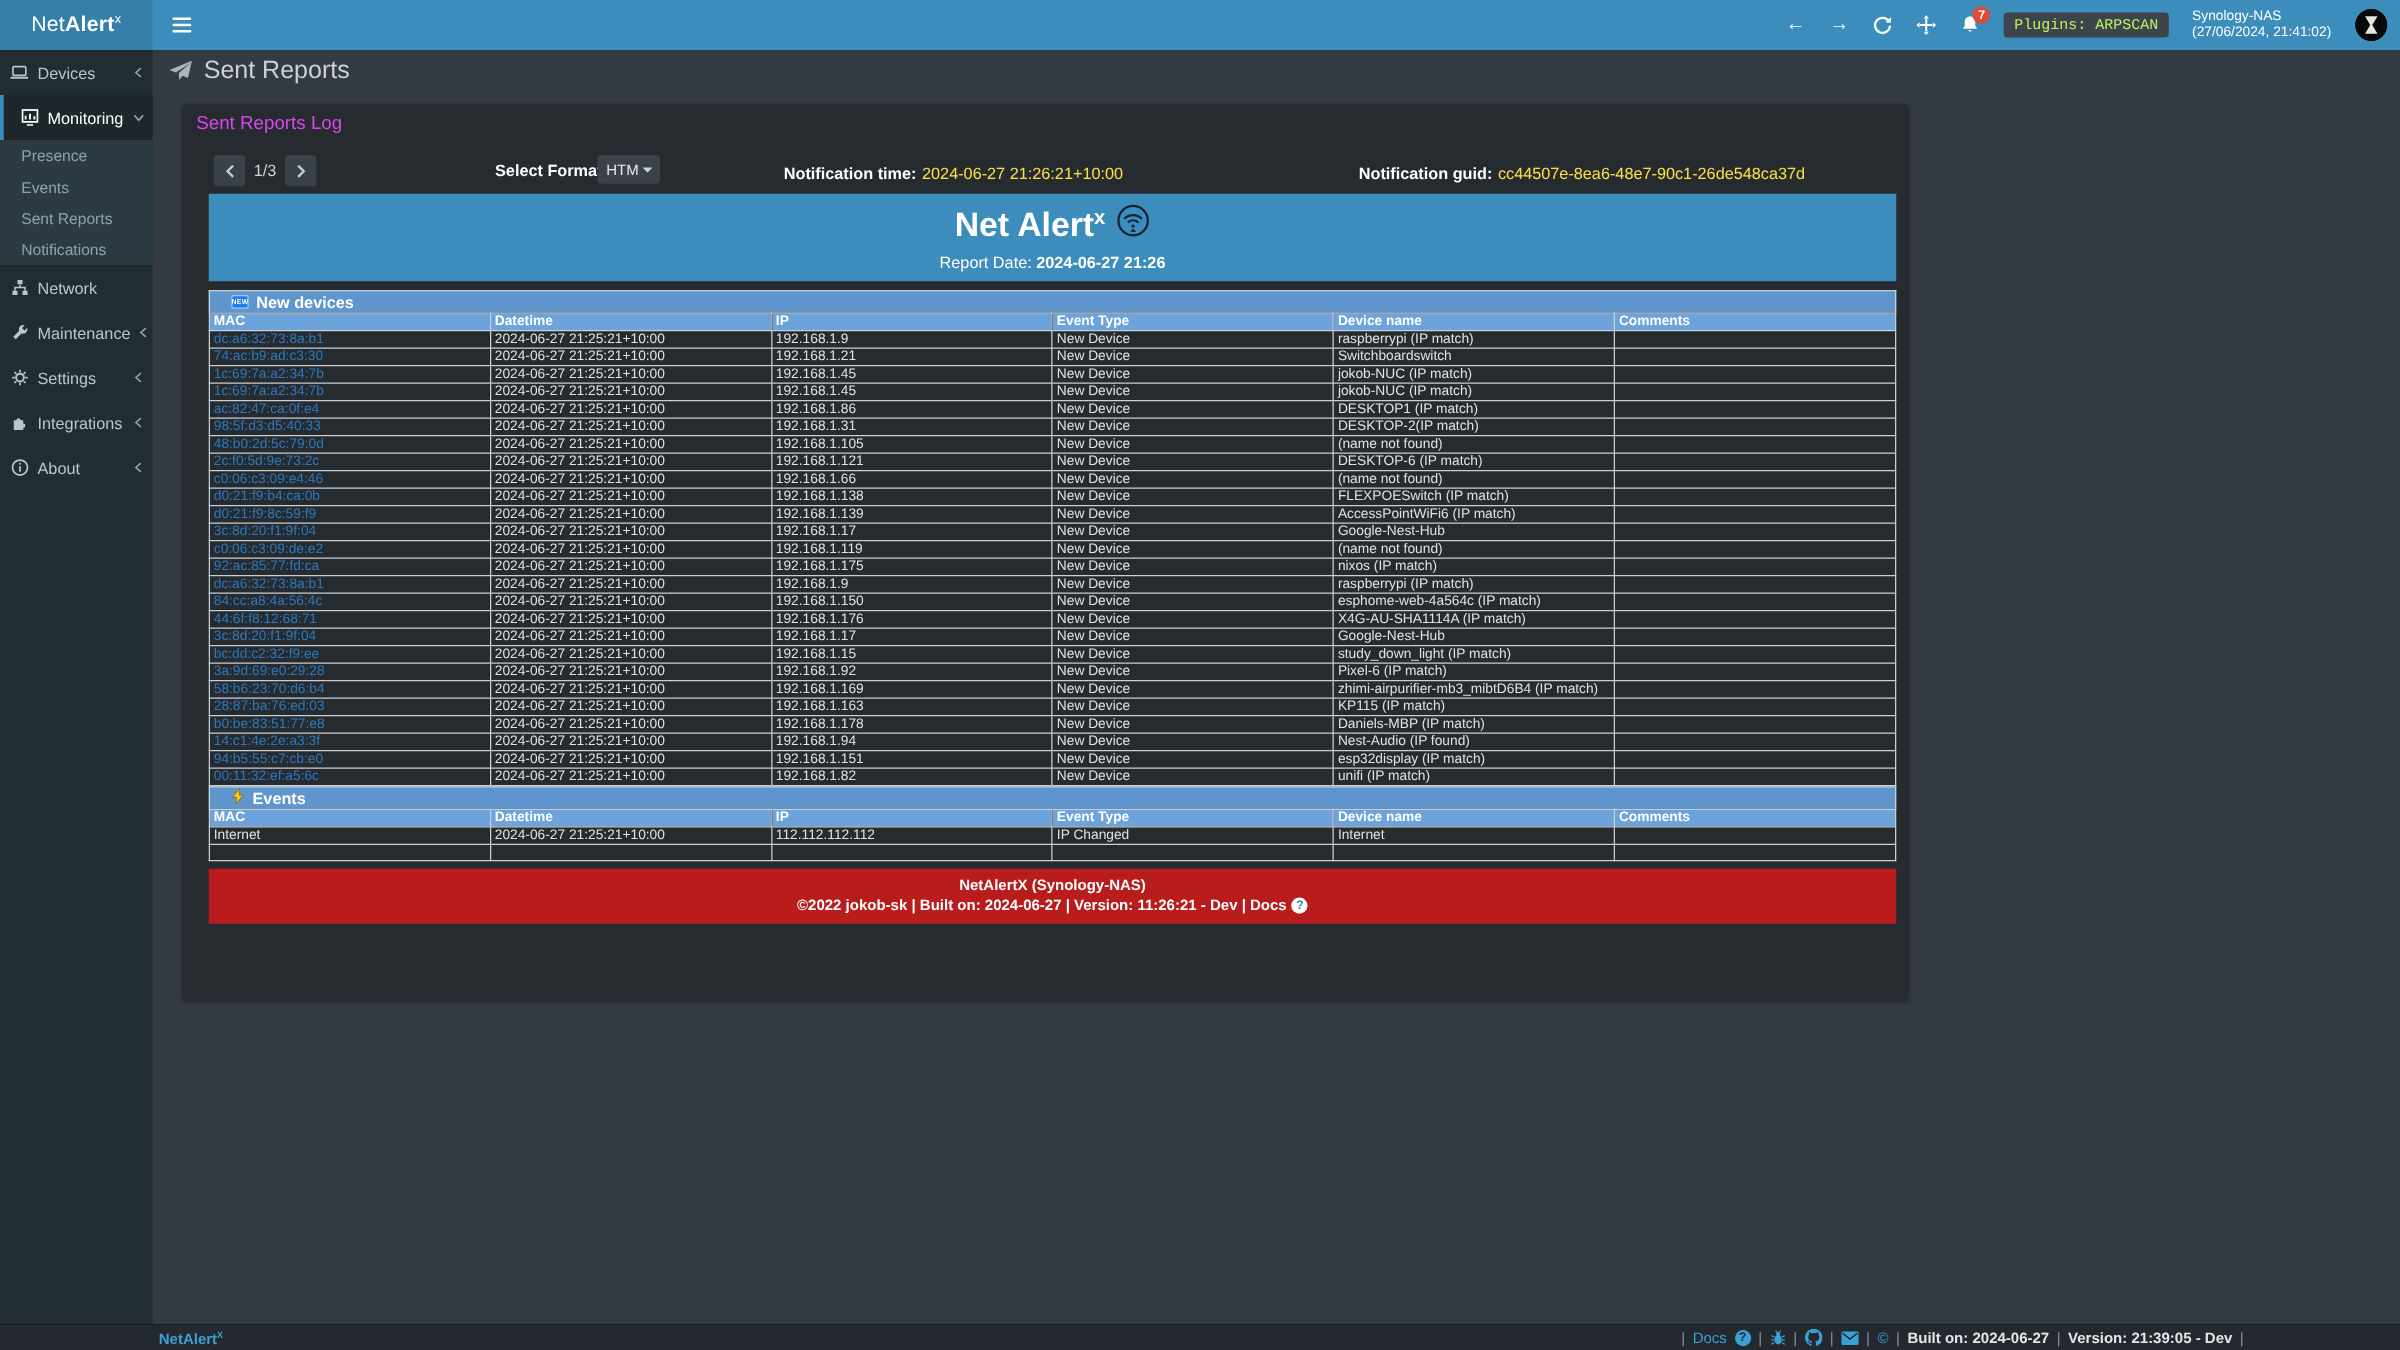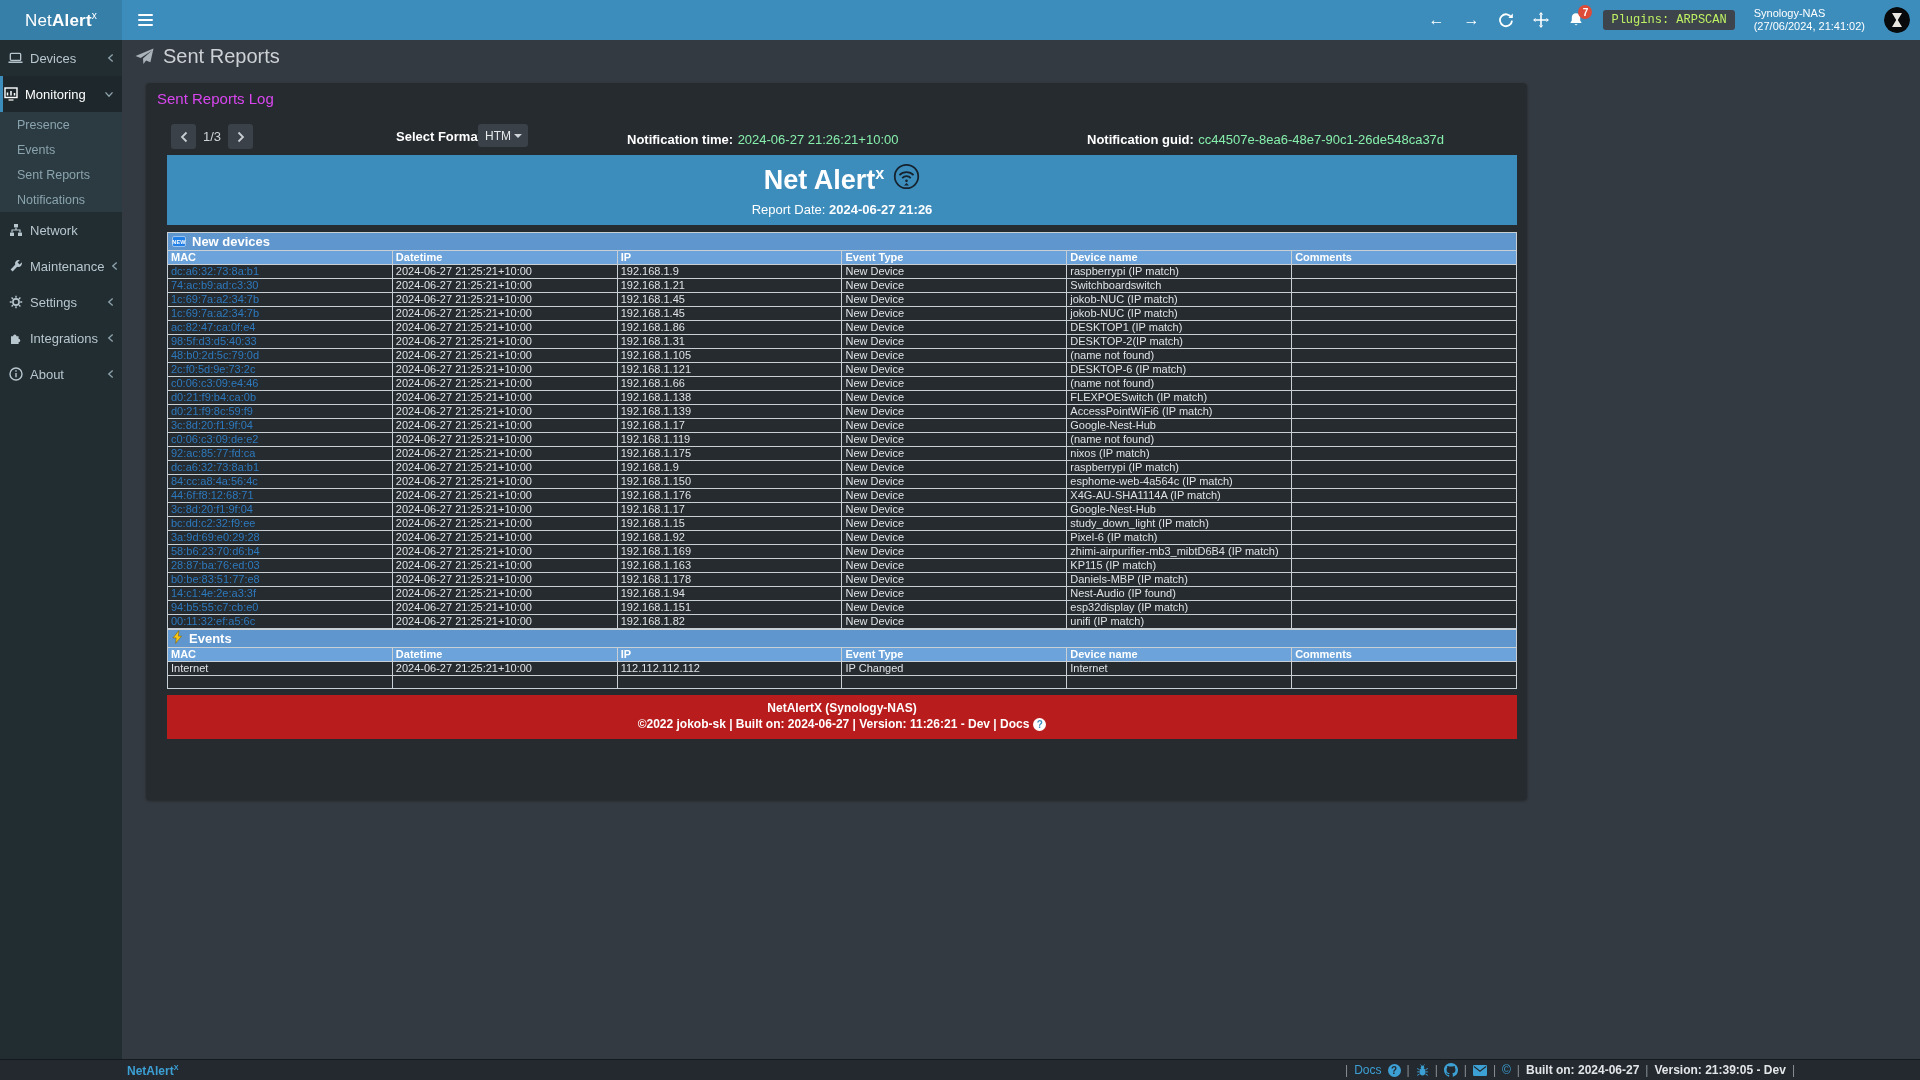--- a/index.html
+++ b/index.html
@@ -26,21 +26,21 @@
                    font-family:"Liberation Mono", monospace; font-size:12px; }
   .host-block { color:#fff; font-size:11px; line-height:13px; text-align:left; }
   .avatar { width:26px; height:26px; border-radius:50%; overflow:hidden; display:flex; }
 
   
   .sidebar { position:fixed; top:40px; left:0; bottom:21px; width:122px; background:#222d32; z-index:15; }
   .side-item { height:36px; display:flex; align-items:center; gap:7px; padding:0 8px;
                color:#b8c7ce; font-size:13px; cursor:pointer; }
   .side-item .ic { width:15px; display:flex; justify-content:center; color:#b8c7ce; flex:0 0 15px; }
   .side-item .chev { margin-left:auto; display:flex; color:#8fa5ae; }
-  .side-item.active { background:#1e282c; color:#fff; border-left:3px solid #3c8dbc; padding-left:0; }
+  .side-item.active { background:#1e282c; color:#fff; border-left:3px solid #3c8dbc; padding-left:13px; }
   .side-item.active .ic { color:#fff; }
   .submenu { background:#2c3b41; }
   .side-sub { height:25px; display:flex; align-items:center; padding-left:17px;
               color:#8aa4af; font-size:12.5px; cursor:pointer; }
 
   
   .main { position:fixed; left:122px; top:40px; right:0; bottom:21px; background:#343a41; }
   .content-header { height:32px; display:flex; align-items:center; gap:9px; padding-left:13px;
                     color:#ccd1d6; font-size:20px; }
   .content-header .ic { display:flex; color:#9aa1a8; }
@@ -55,35 +55,35 @@
             display:flex; align-items:center; justify-content:center; cursor:pointer; color:#c9ced3; }
   .pg-num { color:#cfd4d8; font-size:13px; padding:0 2px; }
   .tb-format { position:absolute; left:250px; top:46px; color:#fff; font-size:13px; font-weight:bold; }
   .sel-wrap { position:absolute; left:332px; top:41px; }
   .sel-wrap select { appearance:none; -webkit-appearance:none; background:#3a4148; color:#e6e9ec;
             border:none; border-radius:3px; height:23px; width:50px; font-size:12px;
             padding:0 16px 0 7px; font-family:"Liberation Sans",sans-serif; }
   .sel-wrap::after { content:""; position:absolute; right:6px; top:10px; border-left:4px solid transparent;
             border-right:4px solid transparent; border-top:4px solid #cfd4d8; pointer-events:none; }
   .tb-label { font-weight:bold; color:#fff; font-size:13px; }
-  .tb-val { color:#86efac; font-size:13px; font-weight:normal; }
+  .tb-val { color:#fde047; font-size:13px; font-weight:normal; }
   .tb-time { position:absolute; left:481px; top:47px; }
   .tb-guid { position:absolute; left:941px; top:47px; }
 
   
   .report { position:absolute; left:21px; top:72px; width:1350px; }
   .report-header { height:70px; background:#3c8dbc; color:#fff; display:flex; flex-direction:column;
                    align-items:center; justify-content:center; gap:5px; }
   .rh-title { display:flex; align-items:center; gap:9px; font-size:27px; font-weight:bold; }
   .rh-date { font-size:13px; }
   .rh-date b { font-weight:bold; }
 
   .rtable-wrap { margin-top:7px; }
   .section-head { height:18px; background:#6096ce; border:1px solid #c9d0d5; border-bottom:none;
-                  display:flex; align-items:center; gap:6px; padding-left:4px;
+                  display:flex; align-items:center; gap:6px; padding-left:17px;
                   color:#fff; font-size:13px; font-weight:bold; }
   .new-badge { width:14px; height:11px; background:#2080e8; border:1px solid #9cc3ee; border-radius:2px;
                color:#fff; font-size:5.5px; font-weight:bold; display:flex; align-items:center;
                justify-content:center; letter-spacing:.2px; }
   table.rtable { width:100%; border-collapse:collapse; table-layout:fixed; font-size:11px; color:#dfe3e6; }
   table.rtable th, table.rtable td { border:1px solid #c9d0d5; padding:1px 3px; height:13px;
                line-height:11px; text-align:left; white-space:nowrap; overflow:hidden; }
   table.rtable th { background:#6ba3da; color:#fff; font-weight:bold; }
   td.empty-cell { height:12px; }
   a.mac-link { color:#2d79bd; text-decoration:none; cursor:pointer; }

